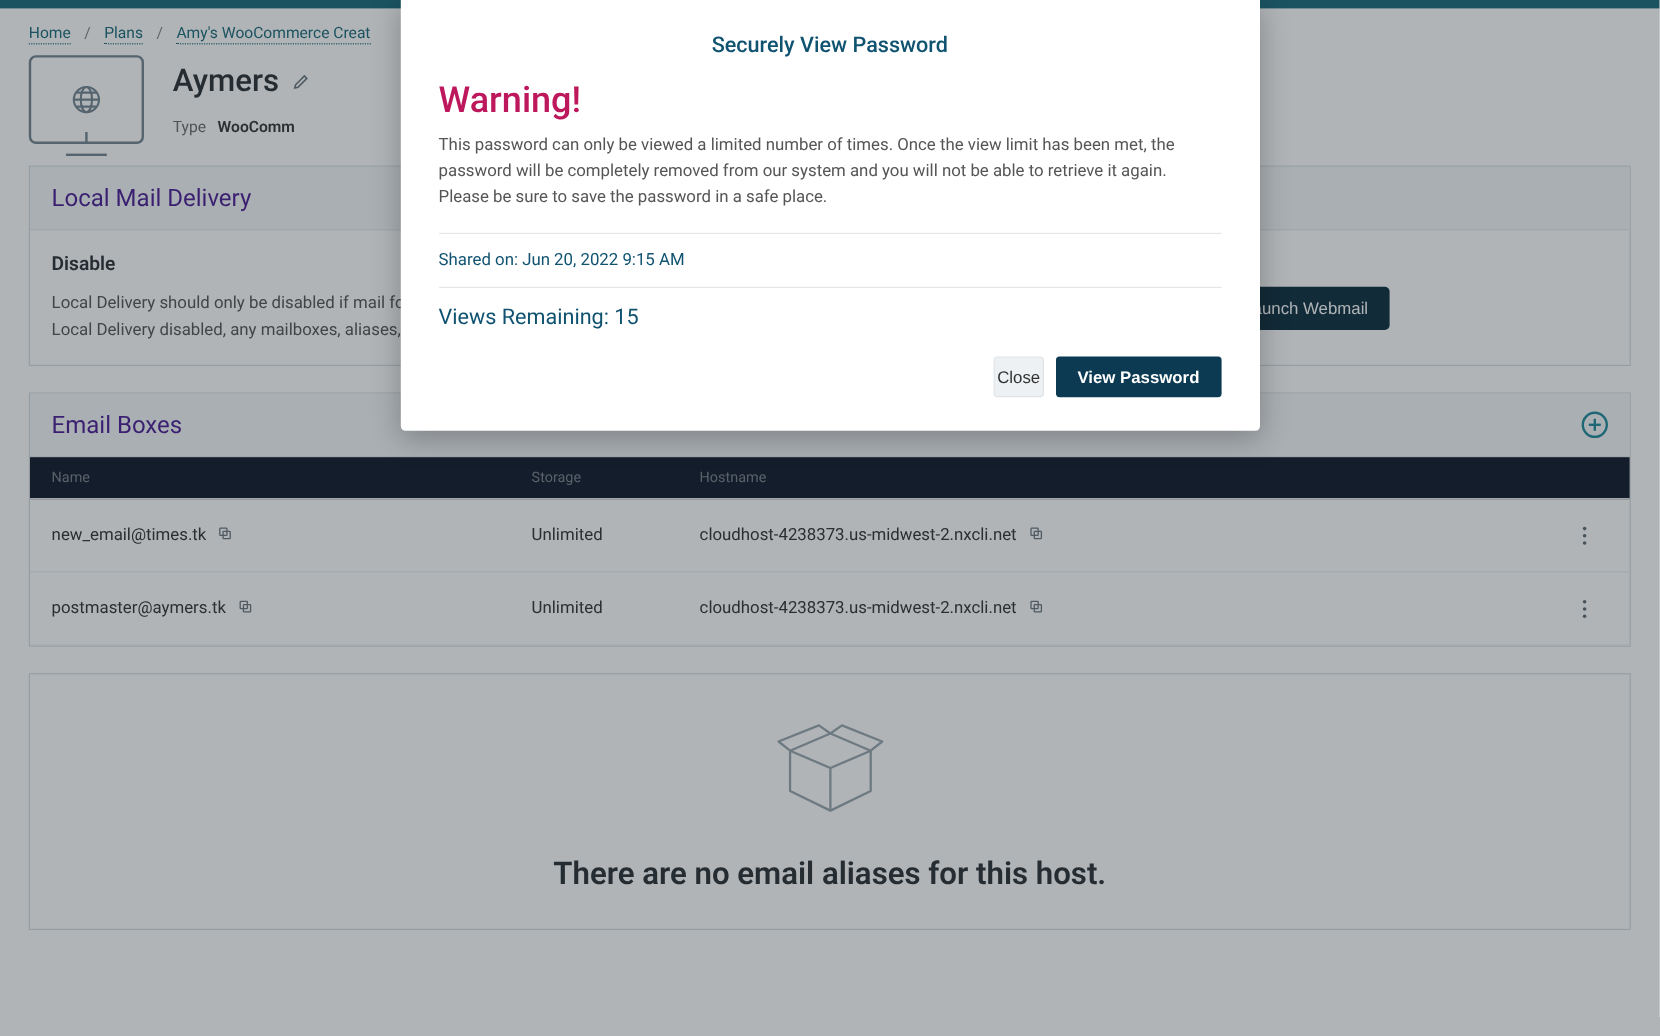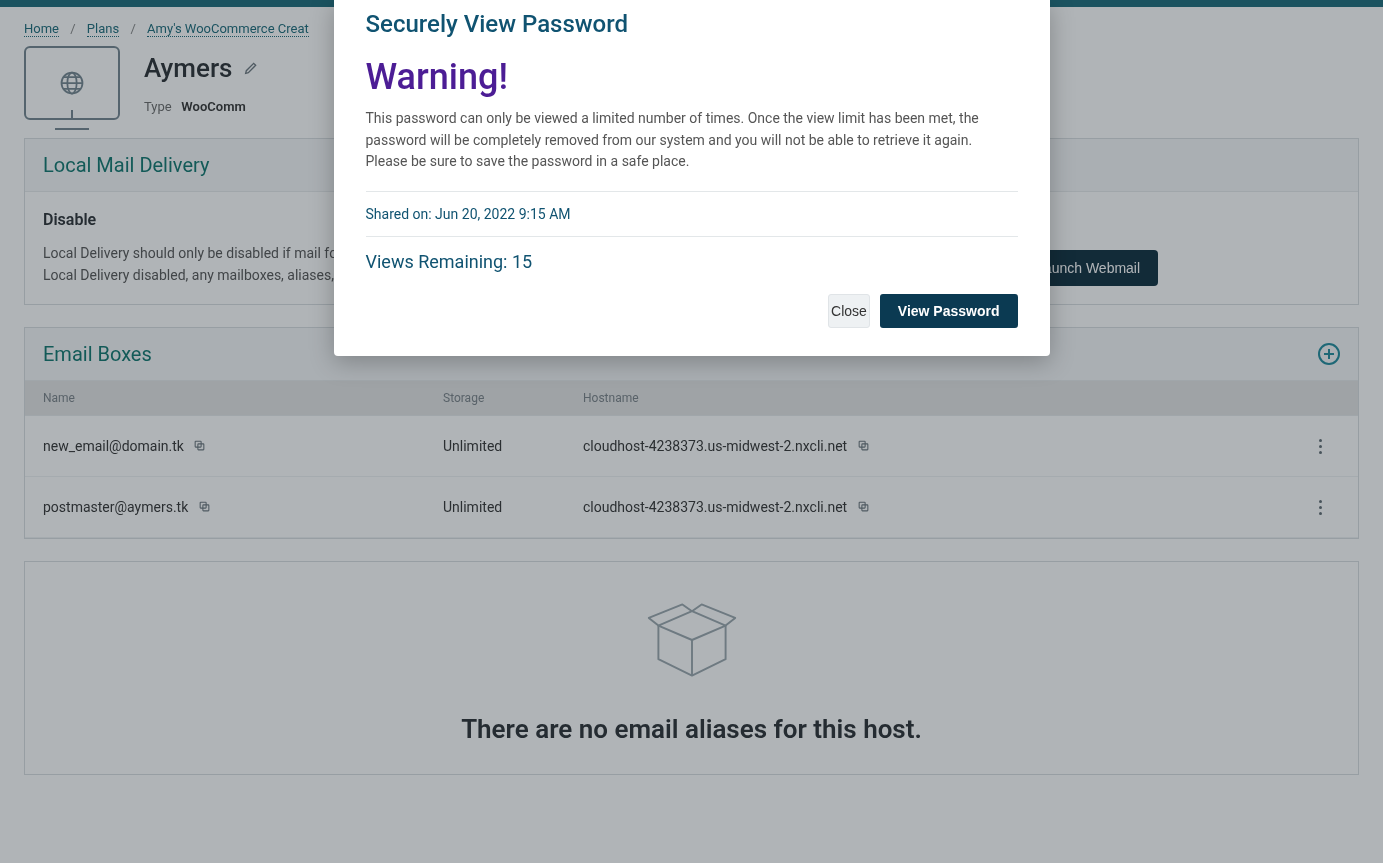--- a/index.html
+++ b/index.html
@@ -11,49 +11,49 @@
   .breadcrumbs .sep { margin: 0 8px; color: #888; }
   .page-head { display: flex; align-items: center; padding: 0 24px 18px 24px; gap: 24px; }
   .monitor-icon { width: 96px; height: 74px; border: 2px solid #73858f; border-radius: 6px; position: relative; display:flex;align-items:center;justify-content:center;}
   .monitor-icon .stand { position:absolute; bottom:-12px; left:50%; transform:translateX(-50%); width:34px; height:10px; border-bottom:2px solid #73858f;}
   .monitor-icon .stem  { position:absolute; bottom:-2px; left:50%; transform:translateX(-50%); width:2px; height:10px; background:#73858f;}
   .globe-svg { width:28px; height:28px; }
   .page-title { font-size: 26px; font-weight: 500; color:#2a2f33; display:flex; align-items:center; gap:10px;}
   .page-type { font-size: 13px; color:#6b6b6b; margin-top:16px;}
   .page-type b { color:#333; font-weight:600;}
   .card { margin: 0 24px 22px 24px; border:1px solid #d9dee1; background:#fff; }
-  .card-header { padding: 14px 18px; font-size: 20px; color:#0f766e; border-bottom:1px solid #e6eaec; background:#f6f8f9; display:flex; align-items:center; justify-content:space-between;}
+  .card-header { padding: 14px 18px; font-size: 20px; color:#4c1d95; border-bottom:1px solid #e6eaec; background:#f6f8f9; display:flex; align-items:center; justify-content:space-between;}
   .card-body { padding: 18px; font-size:14px; color:#4a4f53; }
-  .mail-row { display:flex; gap:20px; align-items:flex-end; }
+  .mail-row { display:flex; gap:20px; align-items:center; }
   .mail-left { flex: 0 0 58%; }
   .mail-right { flex:1; display:flex; flex-direction:row; }
   .disable-title{ font-weight:600; font-size:16px; color:#2a2f33; margin-bottom:14px;}
   .mail-desc { line-height:1.55; color:#555;}
   .launch-btn { align-self:flex-end; background:#0d2d3d; color:#fff; border:none; padding:10px 18px; border-radius:4px; font-size:14px; cursor:pointer; margin-top:18px;}
-  .table-header{ display:flex; background:#e5e5e5; padding:10px 18px; font-size:12px; color:#7a8288; border-bottom:1px solid #e6eaec;}
+  .table-header{ display:flex; background:#0f172a; padding:10px 18px; font-size:12px; color:#7a8288; border-bottom:1px solid #e6eaec;}
   .col-name{ flex:0 0 400px;}
   .col-storage{ flex:0 0 140px;}
   .col-host{ flex:1;}
   .col-actions{ flex:0 0 40px;}
   .table-row{ display:flex; align-items:center; padding:22px 18px; border-bottom:1px solid #eef1f3; font-size:14px; color:#333;}
   .copy-icon-svg { width:13px; height:13px; vertical-align:-1px; margin-left:6px;}
   .kebab { display:flex; flex-direction:column; gap:3px; align-items:center; cursor:pointer;}
   .kebab span{ width:3px; height:3px; background:#5f6b72; border-radius:50%;}
   .plus-icon { width:22px; height:22px; border:2px solid #1f8a9c; border-radius:50%; position:relative; cursor:pointer;}
   .plus-icon::before,.plus-icon::after{content:"";position:absolute;background:#1f8a9c;}
   .plus-icon::before{left:50%;top:4px;bottom:4px;width:2px;transform:translateX(-50%);}
   .plus-icon::after{top:50%;left:4px;right:4px;height:2px;transform:translateY(-50%);}
   .aliases-empty{ padding:34px 18px 30px; text-align:center;}
   .aliases-msg { font-size:26px; font-weight:600; color:#2a2f33; margin-top:26px;}
   .box-svg { width:96px; height:88px; margin:0 auto;}
   
   .overlay{ position:absolute; inset:0; background:rgba(30,40,48,0.35);}
   .modal{ position:absolute; top:0; left:50%; transform:translateX(-50%); width:716px; background:#fff; border-radius:0 0 4px 4px; padding: 6px 32px 28px 32px; box-shadow:0 6px 24px rgba(0,0,0,0.25); }
-  .modal h3 { font-size:24px; font-weight:500; color:#105371; margin:4px 0 18px 0; }
-  .modal .warning { font-size:36px; font-weight:500; color:#4c1d95; margin-bottom:10px;}
+  .modal h3 { font-size:18px; font-weight:500; color:#105371; margin:21px 0 18px 0;text-align:center; }
+  .modal .warning { font-size:30px; font-weight:500; color:#be185d; margin-bottom:10px;}
   .modal p { font-size:14px; line-height:1.55; color:#555; margin-bottom:18px;}
   .modal hr { border:none; border-top:1px solid #e3e7e9; margin: 4px 0 14px 0;}
   .shared-line{ font-size:14px; color:#105371; margin-bottom:14px;}
   .expires-line{ font-size:14px; color:#b94241; margin-bottom:14px;}
   .views-line { font-size:18px; color:#105371; margin:14px 0 22px;}
   .modal-actions{ display:flex; justify-content:flex-end; gap:10px;}
   .btn-close{ background:#eef1f3; border:1px solid #e0e4e7; padding:8px 2px; border-radius:3px; font-size:14px; color:#333; cursor:pointer;}
   .btn-view { background:#0b3a52; border:none; color:#fff; padding:8px 18px; border-radius:3px; font-size:14px; font-weight:600; cursor:pointer;}
   .pencil-svg { width:16px; height:16px; }
   .web-desc { font-size:14px; color:#555; }
@@ -119,21 +119,21 @@
     <div class="plus-icon"></div>
   </div>
   <div class="table-header">
     <div class="col-name">Name</div>
     <div class="col-storage">Storage</div>
     <div class="col-host">Hostname</div>
     <div class="col-actions"></div>
   </div>
   <div class="table-row">
     <div class="col-name">
-      <span>new_email@domain.tk</span>
+      <span>new_email@times.tk</span>
       <svg class="copy-icon-svg" viewBox="0 0 24 24" fill="none" stroke="#6b767d" stroke-width="2">
           <rect x="9" y="9" width="11" height="11" rx="1"></rect>
           <rect x="4" y="4" width="11" height="11" rx="1"></rect>
         </svg>
     </div>
     <div class="col-storage">Unlimited</div>
     <div class="col-host">
       <span>cloudhost-4238373.us-midwest-2.nxcli.net</span>
       <svg class="copy-icon-svg" viewBox="0 0 24 24" fill="none" stroke="#6b767d" stroke-width="2">
           <rect x="9" y="9" width="11" height="11" rx="1"></rect>

